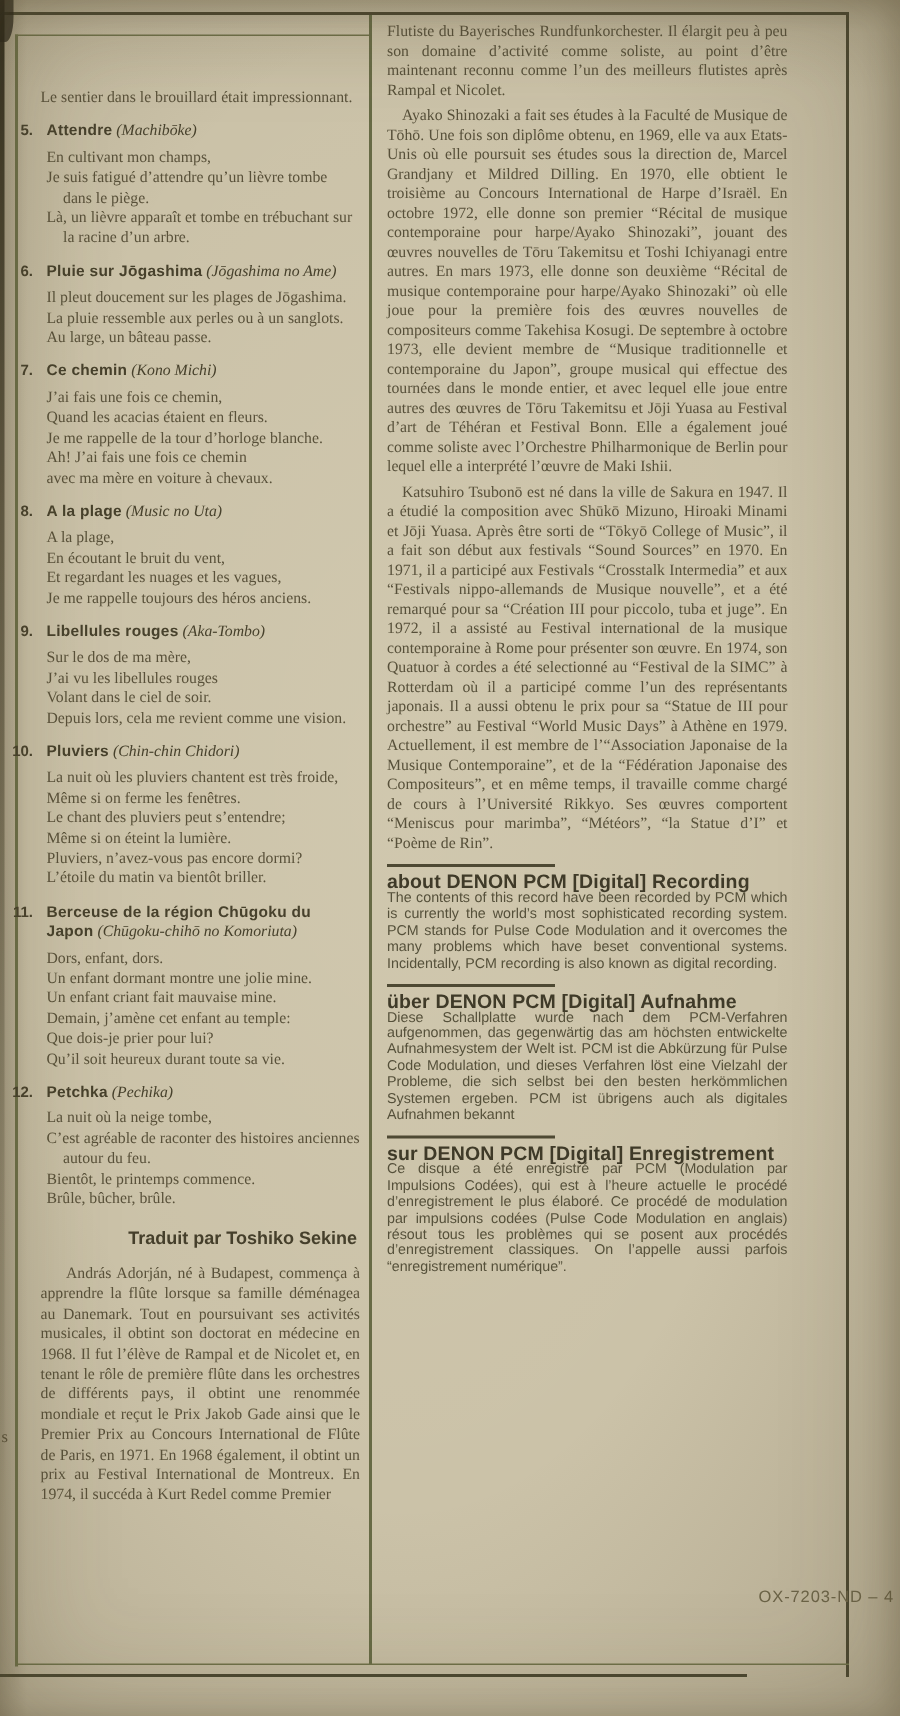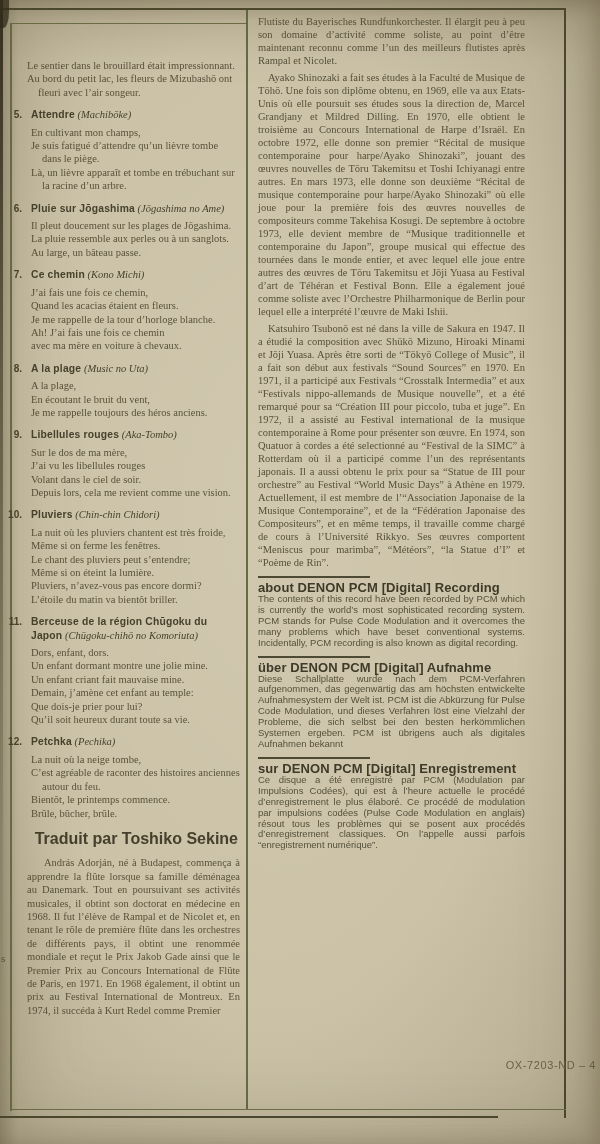--- a/index.html
+++ b/index.html
@@ -36,21 +36,21 @@
   
   .verse-line{padding-left:11px; text-indent:-11px;}
   .song{margin-top:9px;}
   .song-head{position:relative; padding-left:4px; color:#47412c;}
   .song-num{position:absolute; left:-21px; width:16px; text-align:right;
     font-family:"Liberation Sans", sans-serif; font-weight:700; font-size:10px;}
   .song-title{font-family:Liberation Sans, sans-serif; font-weight:700; font-size:10.3px; letter-spacing:.2px;}
   .song-romaji{font-style:italic;}
   .verses{margin-top:4px; padding-left:4px;}
   .credit{margin-top:12px; text-align:right; padding-right:2px;
-    font-family:"Liberation Sans", sans-serif; font-weight:700; font-size:16px; color:#453f2b;}
+    font-family:"Liberation Sans", sans-serif; font-weight:700; font-size:12px; color:#453f2b;}
   .bio-para{margin:11px 0 0 0; text-align:justify;}
   .bio-para.indented{text-indent:17px;}
   .col-right p{margin:0 0 4px 0;}
   .col-right .p-indent{text-indent:10px;}
   
   .pcm-section{margin-top:7px; font-family:"Liberation Sans", sans-serif;}
   .pcm-rule{width:112px; border-top:2px solid #4e4933; margin:0 0 3px 0;}
   .pcm-heading{font-weight:700; font-size:13px; color:#3f3a28; letter-spacing:.1px; line-height:13px;}
   .pcm-body{font-size:9.5px; line-height:10.9px; color:#55503a; text-align:justify; margin-top:2px;}
   
@@ -71,21 +71,20 @@
   <div class="ln ln-inner ln-inner-bottom"></div>
   <div class="edge-strip"></div>
   <div class="corner-blob"></div>
   <div class="edge-fragment">s</div>
 
   <div class="col-left">
     <div>
 
         <div class="verse-line">Le sentier dans le brouillard était impressionnant.</div>
 
-        <div class="verse-line">Au bord du petit lac, les fleurs de Mizubashō ont fleuri avec l’air songeur.</div>
       </div>
 
     <div>
 
         <div class="song">
           <div class="song-head">
             <span class="song-num">5.</span>
             <span class="song-title">Attendre</span>
             <span class="song-romaji">(Machibōke)</span>
           </div>
@@ -140,20 +139,21 @@
             <span class="song-num">8.</span>
             <span class="song-title">A la plage</span>
             <span class="song-romaji">(Music no Uta)</span>
           </div>
           <div class="verses">
 
               <div class="verse-line">A la plage,</div>
 
               <div class="verse-line">En écoutant le bruit du vent,</div>
 
+              <div class="verse-line">Et regardant les nuages et les vagues,</div>
 
               <div class="verse-line">Je me rappelle toujours des héros anciens.</div>
             </div>
         </div>
 
         <div class="song">
           <div class="song-head">
             <span class="song-num">9.</span>
             <span class="song-title">Libellules rouges</span>
             <span class="song-romaji">(Aka-Tombo)</span>

